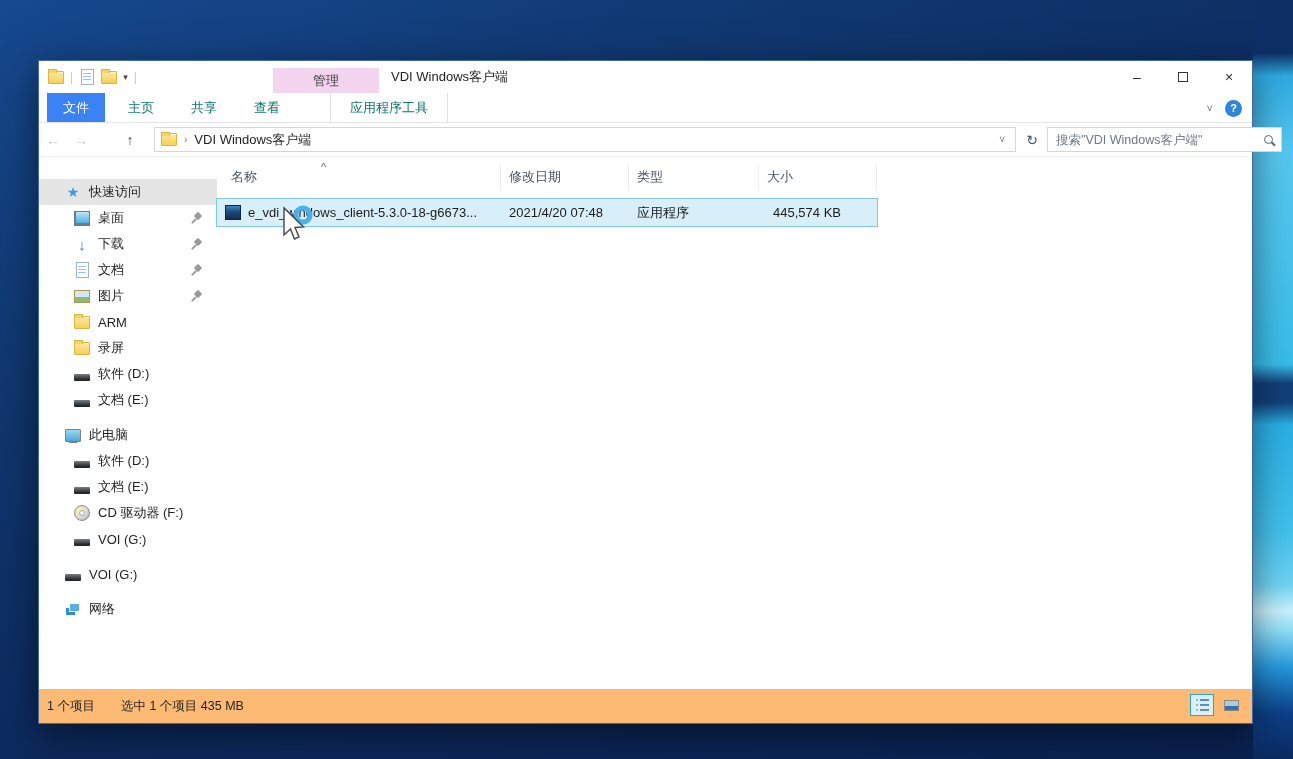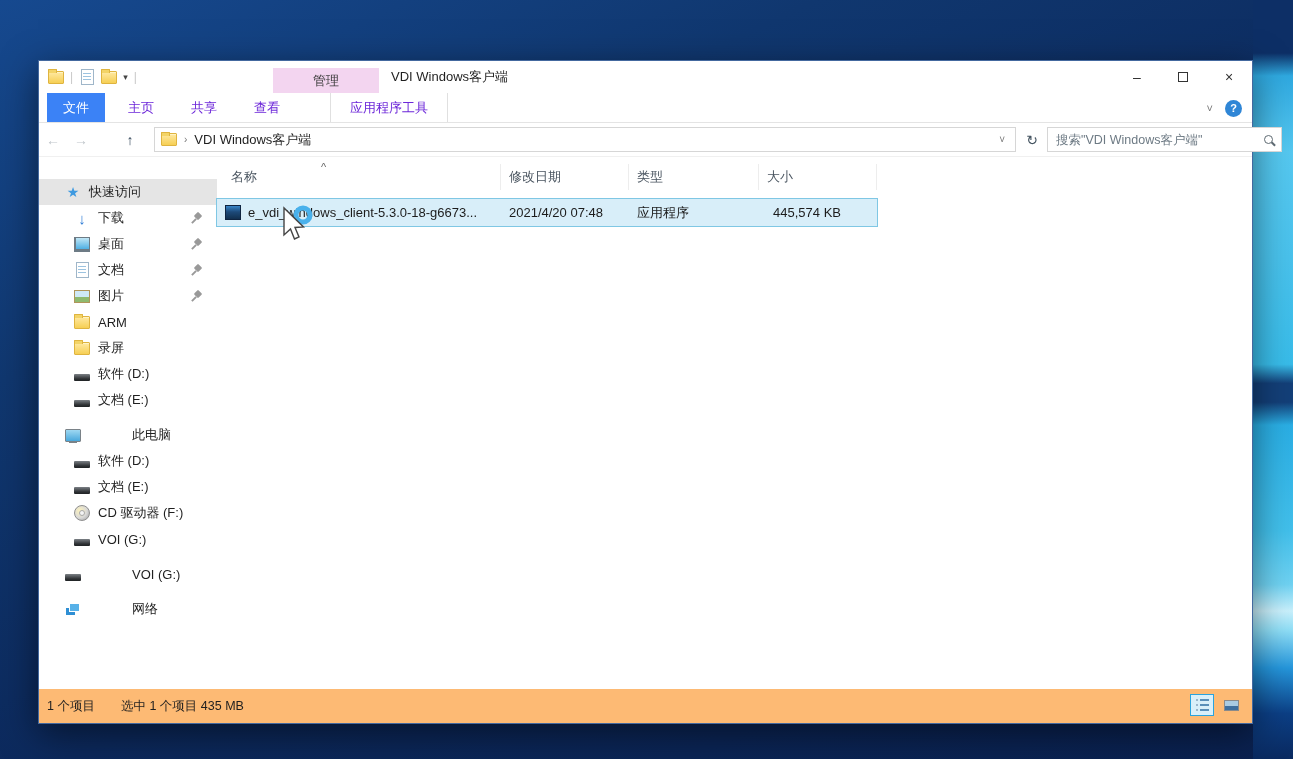--- a/index.html
+++ b/index.html
@@ -35,21 +35,21 @@
     position:absolute; left:234px; top:7px; width:106px; height:25px;
     background:#f3d5f0; color:#3c3c3c; font-size:13px;
     display:flex; align-items:center; justify-content:center;
   }
   .win-title { position:absolute; left:352px; top:0; height:32px; display:flex; align-items:center; font-size:13px; color:#1f1f1f; }
   .win-controls { position:absolute; right:0; top:0; height:32px; display:flex; }
   .win-btn { width:46px; height:32px; display:flex; align-items:center; justify-content:center; font-size:14px; color:#333; cursor:default; }
   .maximize-box { width:10px; height:10px; border:1px solid #333; display:inline-block; }
   
   .tabrow { height:30px; display:flex; align-items:stretch; border-bottom:1px solid #e4e4e4; background:#fff; position:relative; flex:none; }
-  .tab { display:flex; align-items:center; padding:0 14px; font-size:13px; color:#6d28d9; margin-left:9px; }
+  .tab { display:flex; align-items:center; padding:0 14px; font-size:13px; color:#0f766e; margin-left:9px; }
   .tab.file-tab { background:#3b82f6; color:#fff; padding:0 16px; margin-left:8px; }
   .tab.tool-tab { border-left:1px solid #e0e0e0; border-right:1px solid #e0e0e0; margin-left:36px; padding:0 19px; }
   .tabrow-right { position:absolute; right:10px; top:0; height:30px; display:flex; align-items:center; gap:12px; }
   .ribbon-collapse { color:#777; font-size:11px; }
   .help-btn { width:17px; height:17px; border-radius:50%; background:#2f86d6; color:#fff; font-size:11px; font-weight:bold; display:flex; align-items:center; justify-content:center; }
   
   .addrrow { height:34px; display:flex; align-items:center; background:#fff; border-bottom:1px solid #f0f0f0; flex:none; position:relative; }
   .nav-btn { width:28px; text-align:center; font-size:14px; }
   .nav-disabled { color:#c0c6cb; }
   .nav-up { color:#35475a; width:26px; margin-left:22px; }
@@ -62,21 +62,21 @@
   .search-box input { border:none; outline:none; flex:1; font-size:12.5px; color:#444; font-family:inherit; min-width:0; background:transparent; }
   .search-box input::placeholder { color:#6d7a84; opacity:1; }
   .magnifier { width:9px; height:9px; border:1.6px solid #5e6a72; border-radius:50%; position:relative; flex:none; }
   .magnifier::after { content:""; position:absolute; width:5px; height:1.6px; background:#5e6a72; transform:rotate(45deg); right:-4px; bottom:-2px; }
   
   .content { flex:1; display:flex; min-height:0; background:#fff; }
   .sidebar { width:178px; padding-top:22px; flex:none; }
   .side-item { height:26px; display:flex; align-items:center; font-size:13px; color:#1f1f1f; padding-left:26px; position:relative; }
   .side-item.indent-1 { padding-left:35px; }
   .side-item.selected { background:#e5e5e5; }
-  .side-item.group-gap { margin-top:9px;gap:43px; }
+  .side-item.group-gap { margin-top:9px; }
   .side-label { margin-left:8px; white-space:nowrap; }
   .side-pin { position:absolute; right:14px; width:12px; height:12px; }
   .side-pin::before { content:""; position:absolute; top:1px; right:2px; width:6px; height:6px; background:#999; border-radius:1px; transform:rotate(45deg); }
   .side-pin::after { content:""; position:absolute; bottom:0; left:2px; width:2px; height:6px; background:#999; transform:rotate(45deg); }
   
   .ic { width:16px; height:16px; display:inline-flex; align-items:center; justify-content:center; position:relative; flex:none; }
   .ic-folder::before { content:""; width:15px; height:11px; background:linear-gradient(180deg,#ffe9a2,#f6cf54); border:1px solid #dfb43f; border-radius:1px; box-shadow:inset 0 1px 0 #fff3c4; }
   .ic-folder::after { content:""; position:absolute; top:0px; left:0px; width:7px; height:3px; background:#f3d467; border:1px solid #dfb43f; border-bottom:none; border-radius:1px 1px 0 0; }
   .ic-star::before { content:"★"; color:#3f9ae0; font-size:14px; line-height:1; }
   .ic-desktop::before { content:""; width:15px; height:11px; background:linear-gradient(180deg,#bfe6f6,#4fb0e4); border:1px solid #6d7b85; border-left-width:2px; border-bottom-width:3px; }
@@ -178,27 +178,27 @@
     </div>
   </div>
 
   <div class="content">
     <div class="sidebar">
         <div class="side-item indent-0 selected">
           <span class="ic ic-star"></span>
           <span class="side-label">快速访问</span>
         </div>
         <div class="side-item indent-1">
+          <span class="ic ic-desktop"></span>
+          <span class="side-label">桌面</span>
+          <span class="side-pin"></span>
+        </div>
+        <div class="side-item indent-1">
           <span class="ic ic-download"></span>
           <span class="side-label">下载</span>
-          <span class="side-pin"></span>
-        </div>
-        <div class="side-item indent-1">
-          <span class="ic ic-desktop"></span>
-          <span class="side-label">桌面</span>
           <span class="side-pin"></span>
         </div>
         <div class="side-item indent-1">
           <span class="ic ic-document"></span>
           <span class="side-label">文档</span>
           <span class="side-pin"></span>
         </div>
         <div class="side-item indent-1">
           <span class="ic ic-pictures"></span>
           <span class="side-label">图片</span>

